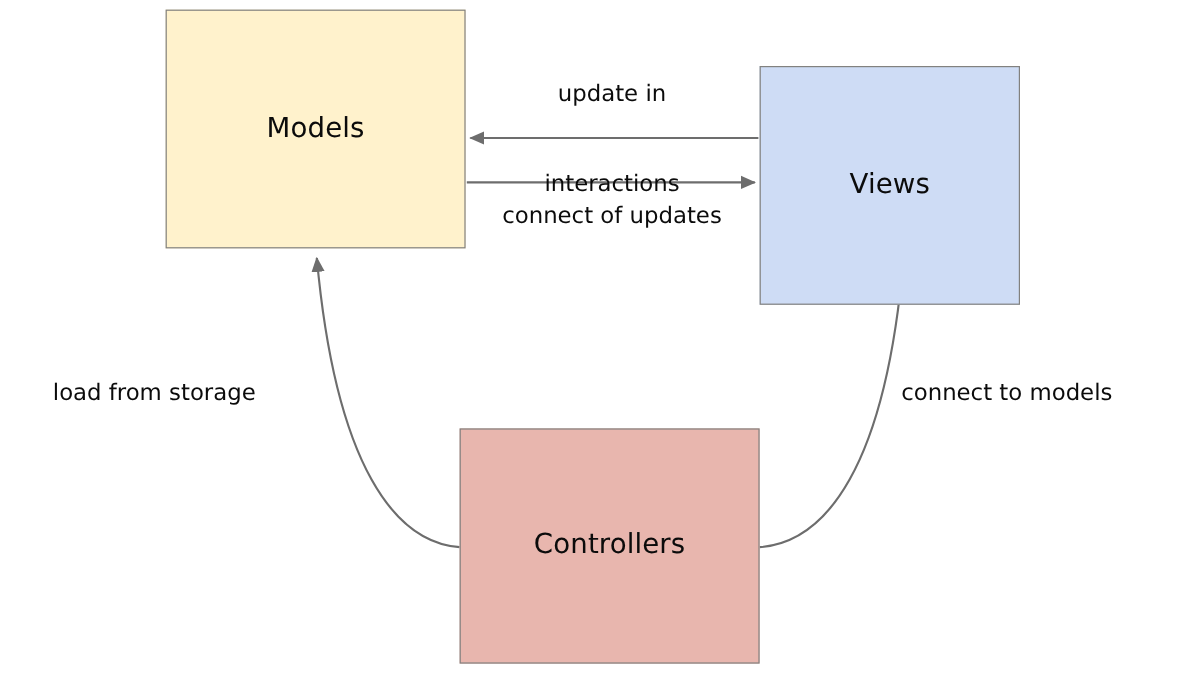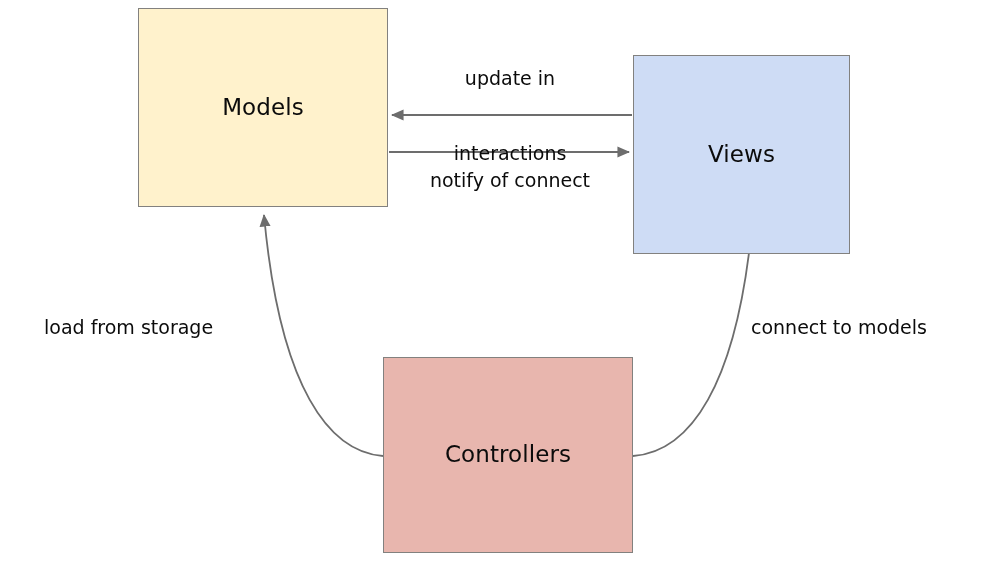--- a/index.html
+++ b/index.html
@@ -104,19 +104,19 @@
 
   <div class="node-box" id="node-controllers" style="left:383px; top:357px; width:250px; height:196px; background:#e8b6ae;">
     <span class="node-label">Controllers</span>
   </div>
 
   <div class="edge-label" id="label-update-in-response">
     <div>update in</div>
     <div>interactions</div>
   </div>
 
-  <div class="edge-label" id="label-notify-of-updates">notify of connect</div>
+  <div class="edge-label" id="label-notify-of-updates">connect of updates</div>
 
   <div class="edge-label" id="label-load-from-storage">load from storage</div>
 
   <div class="edge-label" id="label-connect-to-models">connect to models</div>
 
 </div>
 
 </body></html>

